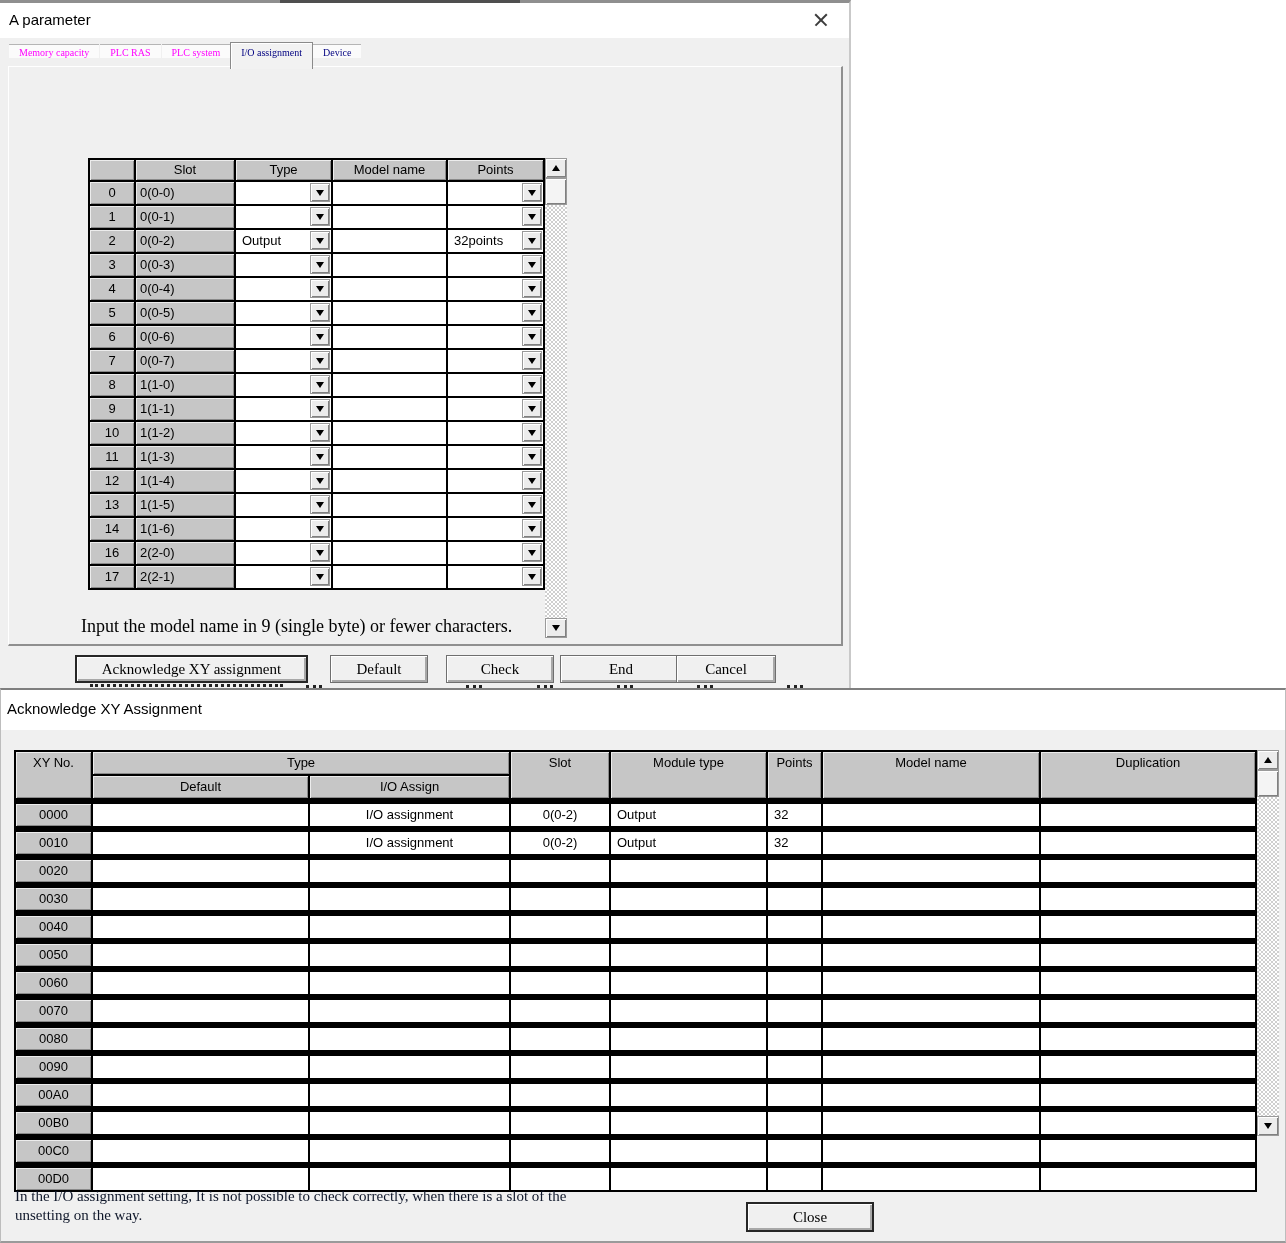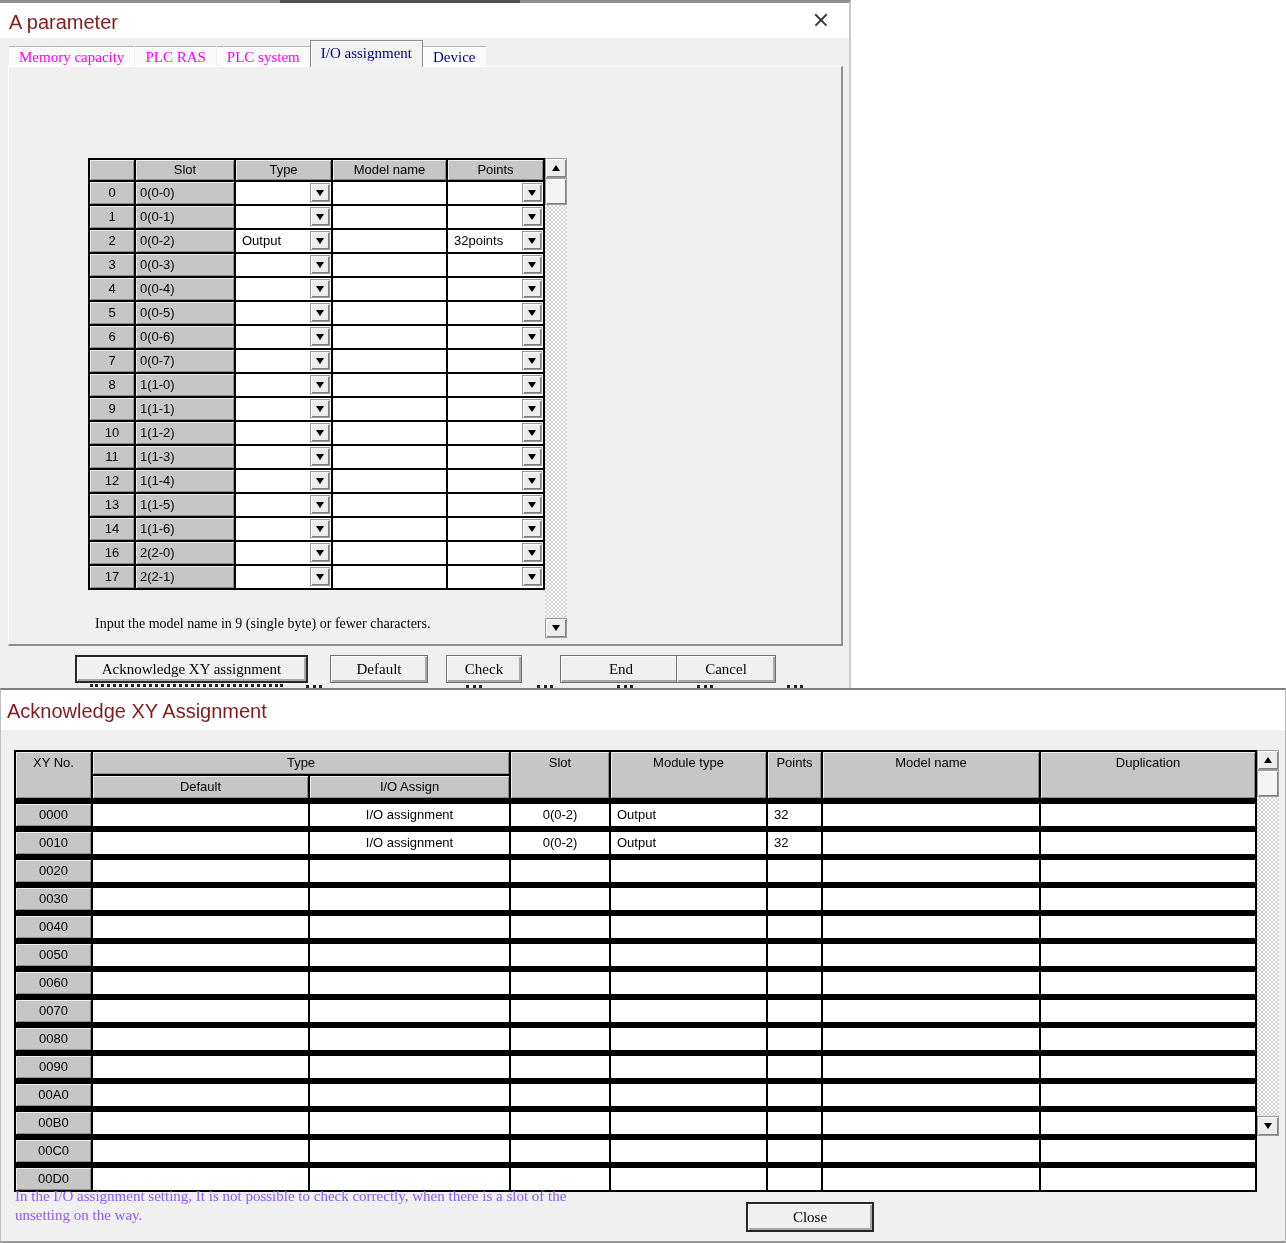--- a/index.html
+++ b/index.html
@@ -6,31 +6,31 @@
   html,body { width:1286px; height:1243px; background:#fff; overflow:hidden;
               font-family:"Liberation Sans", sans-serif; }
 
   .window { position:absolute; }
 
   
   #win-param { left:0; top:0; width:851px; height:688px; background:#fff;
                border-top:3px solid #8f8f8f; border-right:2px solid #c9c9c9; }
   #win-param .topbar-dark { position:absolute; left:280px; top:-3px; width:240px; height:3px; background:#4f4f4f; }
   .titlebar { position:relative; height:35px; background:#fff; }
-  .titlebar .title { position:absolute; left:9px; top:8px; font-size:20px; color:#7f1d1d; }
+  .titlebar .title { position:absolute; left:9px; top:8px; font-size:15px; color:#000000; }
   .close-x { position:absolute; right:18px; top:7px; width:20px; height:20px; cursor:default; }
   .close-x::before,.close-x::after { content:""; position:absolute; left:2px; top:9px; width:16px; height:1.6px; background:#3c3c3c; }
   .close-x::before { transform:rotate(45deg); }
   .close-x::after  { transform:rotate(-45deg); }
 
   .dlg-body { position:absolute; left:0; top:35px; right:0; bottom:0; background:#f0f0f0; }
 
   
-  .tabstrip { position:absolute; left:9px; top:6px; height:23px; display:flex; align-items:center;
-              font-family:"Liberation Serif", serif; font-size:15px; }
+  .tabstrip { position:absolute; left:9px; top:6px; height:23px; display:flex; align-items:flex-start;
+              font-family:"Liberation Serif", serif; font-size:10px; }
   .tab { padding:2px 10px 0 10px; border-top:1px solid #b5b5b5; background:#fbfbfb; white-space:nowrap; }
   .tab-sep { width:1px; background:#8a8a8a; margin-top:1px; }
   .tab.magenta { color:#ff00ff; }
   .tab.navy { color:#000080; }
   .tab.active { position:relative; top:-2px; padding-top:4px; background:#f2f2f2;
                 border:1px solid #8a8a8a; border-bottom:none;
                 box-shadow:inset 1px 1px 0 #fff; z-index:3; height:27px; }
 
   .tab-panel { position:absolute; left:8px; top:28px; width:835px; height:580px; background:#f0f0f0;
                border:1px solid #fff; border-right:2px solid #8f8f8f; border-bottom:2px solid #8f8f8f; }
@@ -47,22 +47,22 @@
   .white { background:#fff; position:relative; }
   .rowhdr { text-align:center; }
   .slotcell { padding-left:4px; }
   .cval { padding-left:6px; display:block; }
   .combo-btn { position:absolute; right:1px; top:1px; width:20px; height:19px; background:#ececec;
                border:1px solid #9a9a9a; box-shadow:inset 1px 1px 0 #fff, inset -1px -1px 0 #808080;
                display:flex; align-items:center; justify-content:center; }
   .tri-down { width:0; height:0; border-left:4px solid transparent; border-right:4px solid transparent; border-top:6px solid #000; }
   .tri-up   { width:0; height:0; border-left:4px solid transparent; border-right:4px solid transparent; border-bottom:6px solid #000; }
 
-  .io-note { position:absolute; left:86px; top:549px; width:455px; font-family:"Liberation Serif", serif;
-             font-size:14px; color:#000; }
+  .io-note { position:absolute; left:72px; top:549px; width:455px; font-family:"Liberation Serif", serif;
+             font-size:18px; color:#000; }
 
   
   .vscroll { position:absolute; background:#f0f0f0; width:22px; display:flex; flex-direction:column; }
   .sb-btn { height:20px; background:#ececec; border:1px solid #9a9a9a;
             box-shadow:inset 1px 1px 0 #fff, inset -1px -1px 0 #808080;
             display:flex; align-items:center; justify-content:center; flex:0 0 auto; }
   .sb-thumb { height:27px; background:#f4f4f4; border:1px solid #9a9a9a;
               box-shadow:inset 1px 1px 0 #fff, inset -1px -1px 0 #808080; flex:0 0 auto; }
   .sb-track { flex:1 1 auto; background-color:#fff;
               background-image:
@@ -92,21 +92,21 @@
              grid-template-rows:22px 22px; gap:2px; }
   .ack-row { display:grid; grid-template-columns:75px 215px 199px 98px 155px 53px 216px 214px;
              gap:2px; height:22px; }
   .ack-hdr .cell { text-align:center; line-height:21px; }
   .hspan2 { grid-row:span 2; }
   .ctr { text-align:center; }
   .lft { padding-left:6px; }
   #ack-scroll { position:relative; width:22px; height:386px; }
 
   .ack-msg { position:absolute; left:14px; top:497px; font-family:"Liberation Serif", serif;
-             font-size:15px; line-height:19px; color:#8b5cf6; }
+             font-size:15px; line-height:19px; color:#0f172a; }
   #ack-close { left:745px; top:512px; width:128px; height:30px; line-height:26px; }
 </style>
 </head>
 <body>
 
 <div class="window" id="win-param">
   <div class="topbar-dark"></div>
 
   <div class="titlebar">
     <span class="title">A parameter</span>
@@ -455,21 +455,21 @@
         <div class="sb-btn">
             <span class="tri-down"></span>
           </div>
       </div>
 
       <div class="io-note">Input the model name in 9 (single byte) or fewer characters.</div>
     </div>
 
     <button class="btn default" style="left:75px; top:617px; width:233px;">Acknowledge XY assignment</button>
     <button class="btn" style="left:330px; top:617px; width:98px;">Default</button>
-    <button class="btn" style="left:446px; top:617px; width:76px;">Check</button>
+    <button class="btn" style="left:446px; top:617px; width:108px;">Check</button>
     <button class="btn" style="left:560px; top:617px; width:122px;">End</button>
     <button class="btn" style="left:676px; top:617px; width:100px;">Cancel</button>
 
     <div class="frag" style="left:90px;  top:646px; width:193px;"></div>
     <div class="frag" style="left:306px; top:647px; width:16px;"></div>
     <div class="frag" style="left:466px; top:647px; width:16px;"></div>
     <div class="frag" style="left:537px; top:647px; width:16px;"></div>
     <div class="frag" style="left:617px; top:647px; width:16px;"></div>
     <div class="frag" style="left:697px; top:647px; width:16px;"></div>
     <div class="frag" style="left:787px; top:647px; width:16px;"></div>

